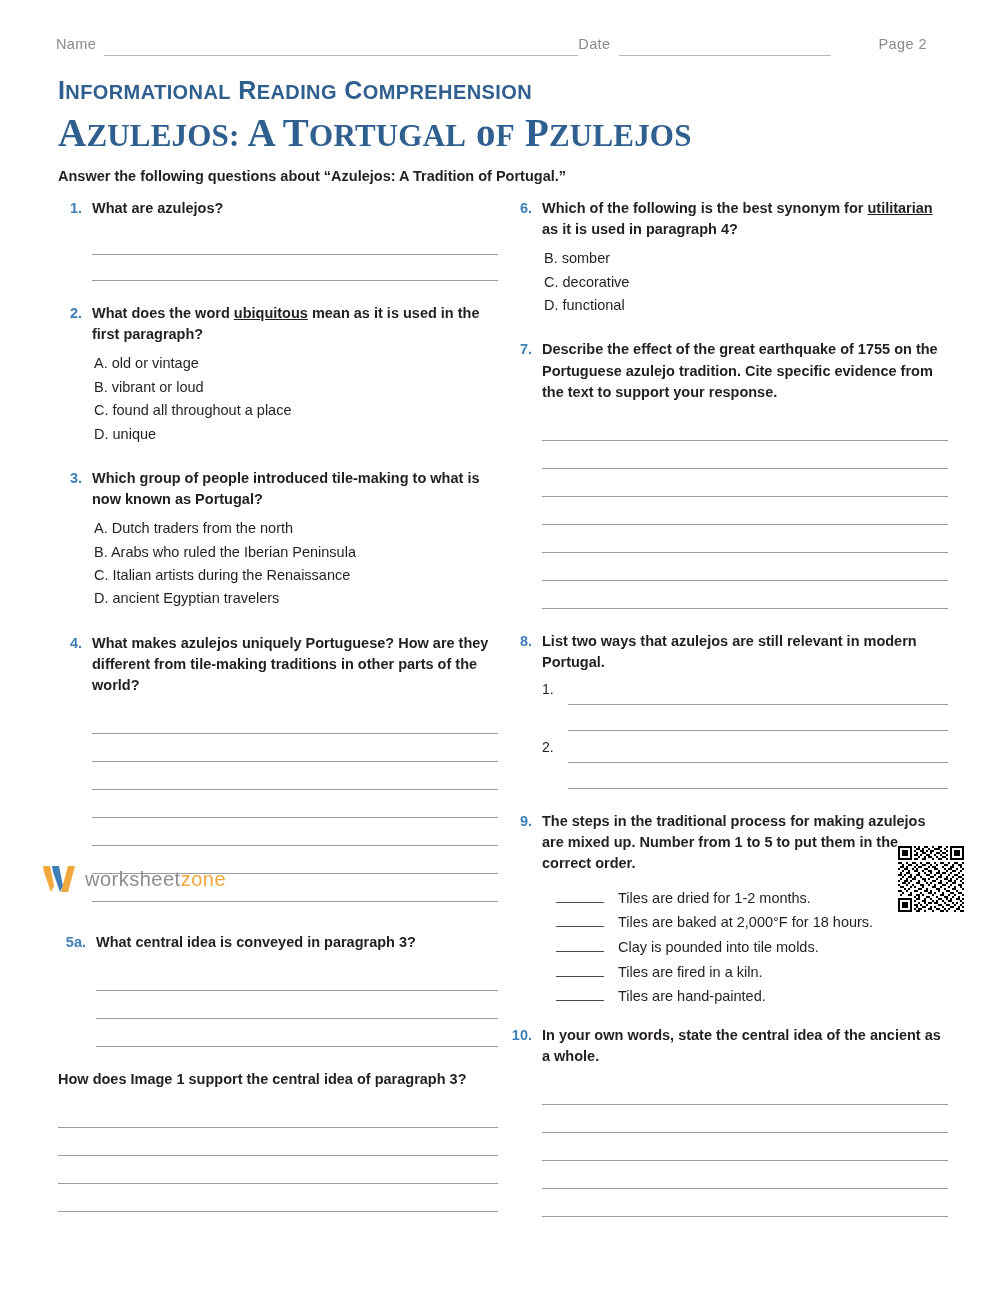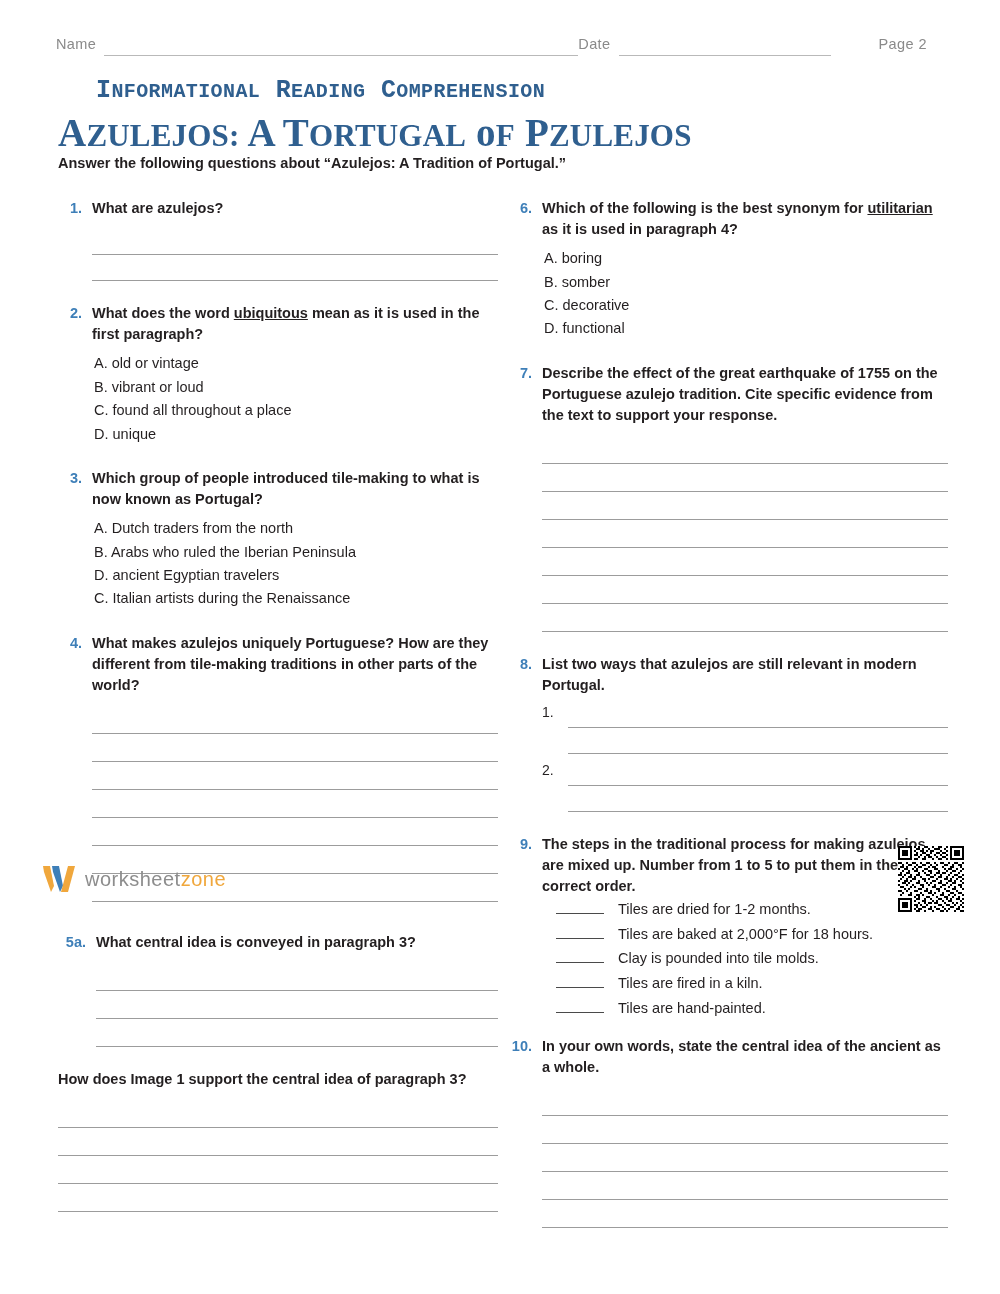--- a/index.html
+++ b/index.html
@@ -44,44 +44,43 @@
   .rule-name { width: 474px; }
   .rule-date { width: 212px; }
   .hdr .date-lbl { }
   .hdr .page-lbl { margin-left: 48px; }
 
   
   .kicker {
     position: absolute;
     left: 58px;
     top: 76px;
-    font-family: Liberation Mono, monospace;
+    font-family: Liberation Sans, sans-serif;
     font-weight: bold;
     font-size: 25px;
     color: #2f5f8f;
     letter-spacing: .4px;
-    margin-left: 38px;
   }
   .kicker .sc { font-size: 20px; }
   .title {
     position: absolute;
     left: 58px;
     top: 110px;
     font-family: "Liberation Serif", serif;
     font-weight: bold;
     font-size: 39px;
     color: #2f5f8f;
     letter-spacing: .2px;
   }
   .title .sc { font-size: 31px; }
 
   .instructions {
     position: absolute;
     left: 58px;
-    top: 155px;
+    top: 168px;
     font-size: 14.5px;
     font-weight: bold;
     color: #231f20;
   }
 
   
   .col {
     position: absolute;
     top: 198px;
   }
@@ -242,22 +241,22 @@
     </div>
     <div class="spacer-md"></div>
 
     <div class="q">
       <div class="qnum">3.</div>
       <div class="qbody">
         <div class="qtext">Which group of people introduced tile-making to what is now known as Portugal?</div>
         <div class="choices">
           <div class="choice">A. Dutch traders from the north</div>
           <div class="choice">B. Arabs who ruled the Iberian Peninsula</div>
+          <div class="choice">C. Italian artists during the Renaissance</div>
           <div class="choice">D. ancient Egyptian travelers</div>
-          <div class="choice">C. Italian artists during the Renaissance</div>
         </div>
       </div>
     </div>
     <div class="spacer-md"></div>
 
     <div class="q">
       <div class="qnum">4.</div>
       <div class="qbody">
         <div class="qtext">What makes azulejos uniquely Portuguese? How are they different from tile-making traditions in other parts of the world?</div>
         <div class="lines">
@@ -300,21 +299,20 @@
 
   </div>
 
   <div class="col col-right">
 
     <div class="q">
       <div class="qnum">6.</div>
       <div class="qbody">
         <div class="qtext"><span>Which of the following is the best synonym for </span><u>utilitarian</u><span> as it is used in paragraph 4?</span></div>
         <div class="choices">
-          <div class="choice">A. boring</div>
           <div class="choice">B. somber</div>
           <div class="choice">C. decorative</div>
           <div class="choice">D. functional</div>
         </div>
       </div>
     </div>
     <div class="spacer-md"></div>
 
     <div class="q">
       <div class="qnum">7.</div>
@@ -352,21 +350,21 @@
           </div>
         </div>
       </div>
     </div>
     <div class="spacer-md"></div>
 
     <div class="q">
       <div class="qnum">9.</div>
       <div class="qbody">
         <div class="qtext">The steps in the traditional process for making azulejos are mixed up. Number from 1 to 5 to put them in the correct order.</div>
-        <div style="margin-top:0">
+        <div style="margin-top:12px">
           <div class="blankitem">
             <span class="blank"></span>
             <span>Tiles are dried for 1-2 months.</span>
           </div>
           <div class="blankitem">
             <span class="blank"></span>
             <span>Tiles are baked at 2,000°F for 18 hours.</span>
           </div>
           <div class="blankitem">
             <span class="blank"></span>

